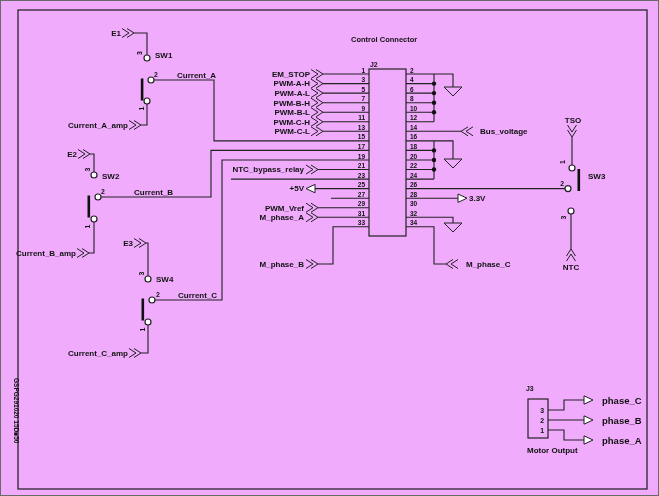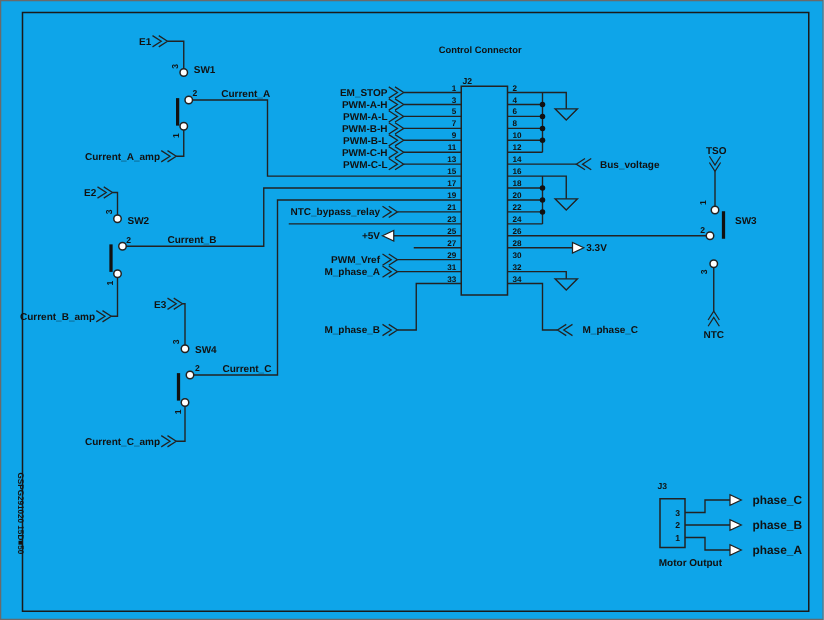--- a/index.html
+++ b/index.html
@@ -1,17 +1,17 @@
 <!DOCTYPE html>
 <html><head>
 <meta charset="utf-8">
 <style>
   html,body{margin:0;padding:0;background:#e8e8e8;}
   .page{
-    width:659px;height:496px;background:#0ea5e9;position:relative;
+    width:659px;height:496px;background:#f0abfc;position:relative;
     box-sizing:border-box;border:1px solid #6a6a6a;overflow:hidden;
     font-family:"Liberation Sans",sans-serif;
   }
   svg text{font-family:"Liberation Sans",sans-serif;fill:#111;font-weight:bold;}
   .t8{font-size:8px;}
   .t75{font-size:7.5px;}
   .t7{font-size:6.9px;}
   .t65{font-size:6.5px;}
   .t9{font-size:9.5px;}
   .wire{stroke:#222;stroke-width:1.1;fill:none;}

